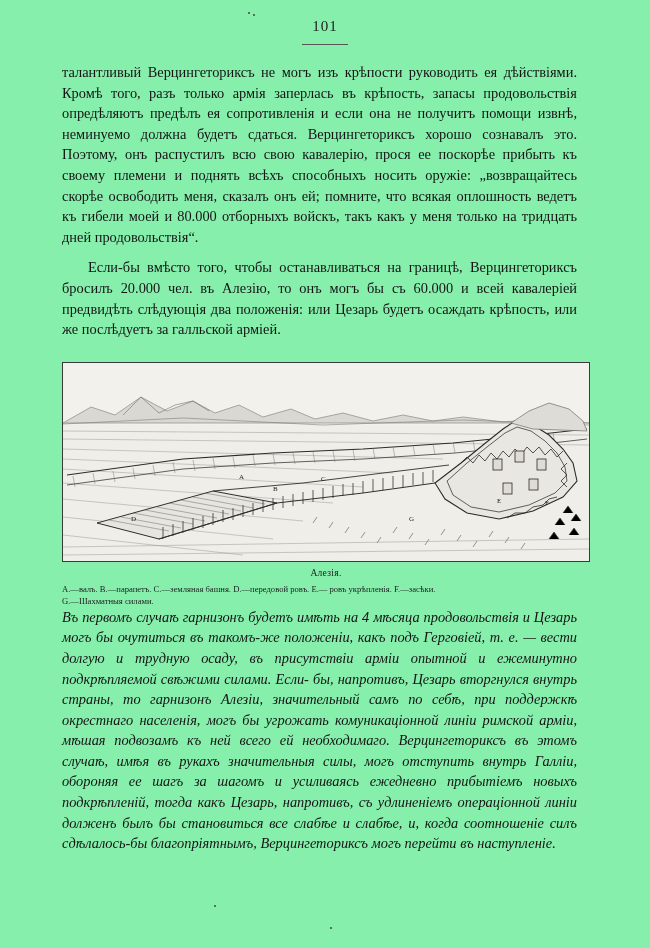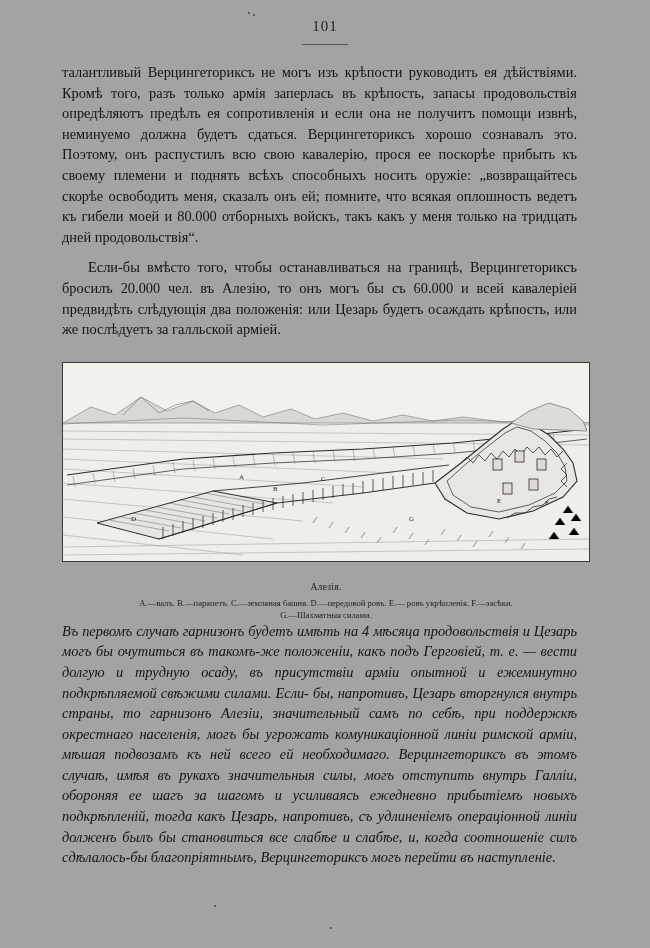--- a/index.html
+++ b/index.html
@@ -12,21 +12,21 @@
     background: #ffffff;
     font-family: "Liberation Serif", "DejaVu Serif", serif;
     color: #1a1a1a;
     position: relative;
     overflow: hidden;
   }
   .page {
     position: relative;
     width: 650px;
     height: 948px;
-    background: #a3a3a3;
+    background: #86efac;
   }
   .page-number {
     position: absolute;
     top: 18px;
     left: 0;
     right: 0;
     text-align: center;
     font-size: 15px;
     letter-spacing: 1px;
     color: #222;
@@ -71,26 +71,26 @@
     height: 198px;
     position: relative;
     overflow: hidden;
   }
   .figure-frame svg {
     display: block;
   }
   .figure-caption {
     text-align: center;
     font-size: 9.5px;
-    margin-top: 20px;
+    margin-top: 6px;
     letter-spacing: 0.3px;
     color: #222;
   }
   .figure-legend {
-    text-align: center;
+    text-align: left;
     font-size: 8.6px;
     line-height: 12px;
     margin-top: 5px;
     color: #222;
   }
   .after-figure {
     margin-top: 22px;
     font-style: italic;
   }
   .dot-top {

